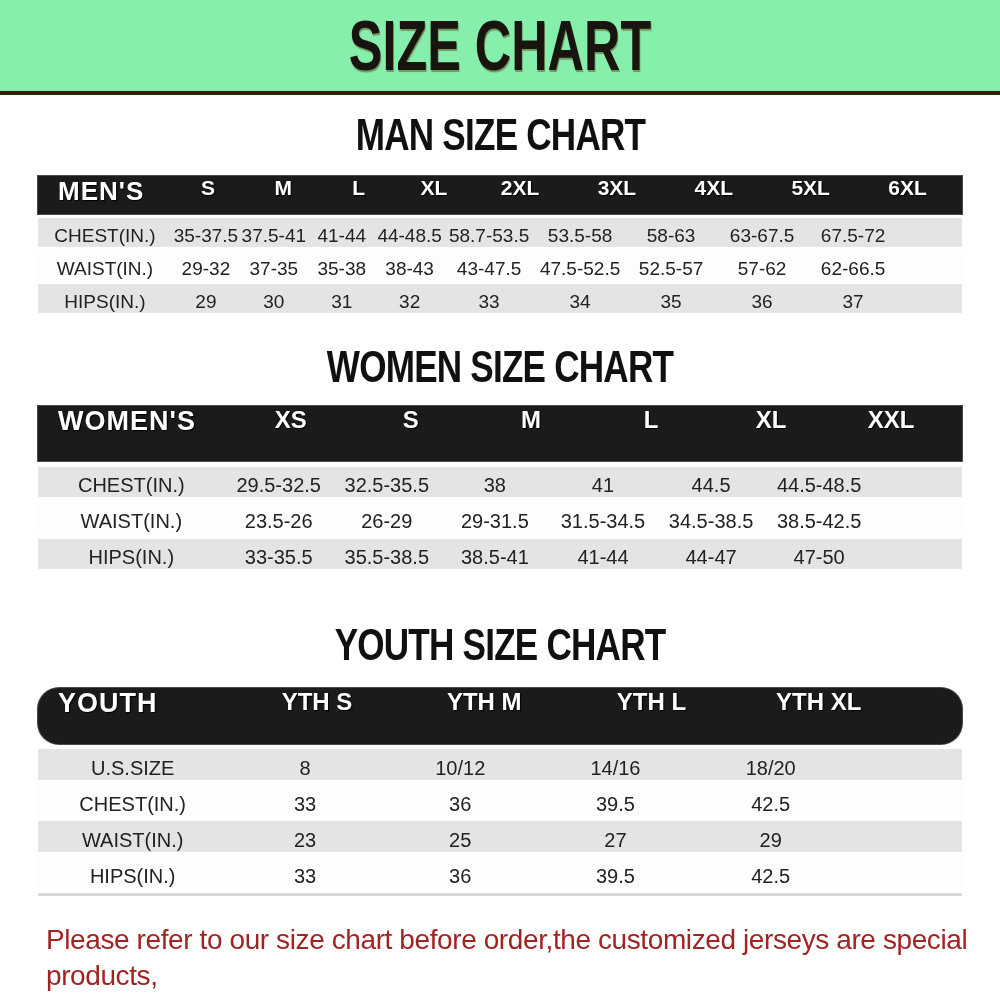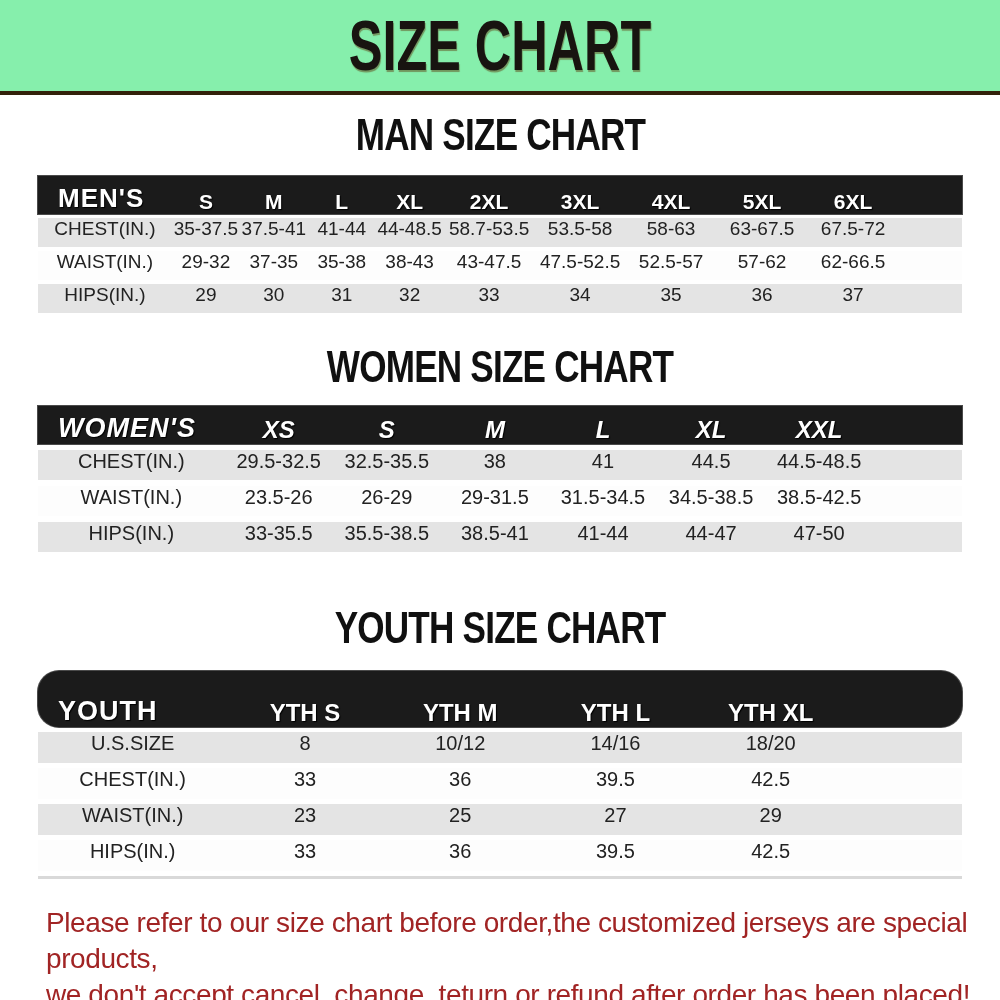--- a/index.html
+++ b/index.html
@@ -25,28 +25,29 @@
   }
   .t-man{margin-top:17px;}
   .t-women{margin-top:31px;}
   .t-youth{margin-top:53px;}
   
   .sz-table{width:924px;margin:0 auto;}
   .m-men{margin-top:19px;}
   .m-women{margin-top:17px;}
   .m-youth{margin-top:21px;}
   .thead{
-    display:flex;align-items:flex-end;background:#1b1b1b;color:#ffffff;
+    display:flex;align-items:flex-start;background:#1b1b1b;color:#ffffff;
     box-shadow:0 0 0 1px #4a4a4a;
+    gap:12px;
   }
   .thead .cell{text-shadow:1px 1px 1px #000;font-weight:bold;}
   .men .thead{height:38px;}
-  .wom .thead{height:38px;font-style:italic;}
+  .wom .thead{height:55px;}
   .yth .thead{height:56px;border-radius:21px;}
-  .row{display:flex;align-items:flex-start;}
+  .row{display:flex;align-items:flex-end;}
   .men .row{height:29px;margin-top:4px;font-size:19px;}
   .wom .row{height:30px;margin-top:6px;font-size:20px;}
   .yth .row{height:31px;margin-top:5px;font-size:20px;}
   .r-gray{background:#e4e4e4;}
   .r-white{background:#fdfdfd;}
   .cell{text-align:center;white-space:nowrap;}
   .hdr-label{text-align:left;padding-left:20px;box-sizing:border-box;letter-spacing:1px;}
   .men .hdr-label{font-size:26px;}
   .wom .hdr-label,.yth .hdr-label{font-size:27px;}
   .men .thead .cell:not(.hdr-label){font-size:21px;}

